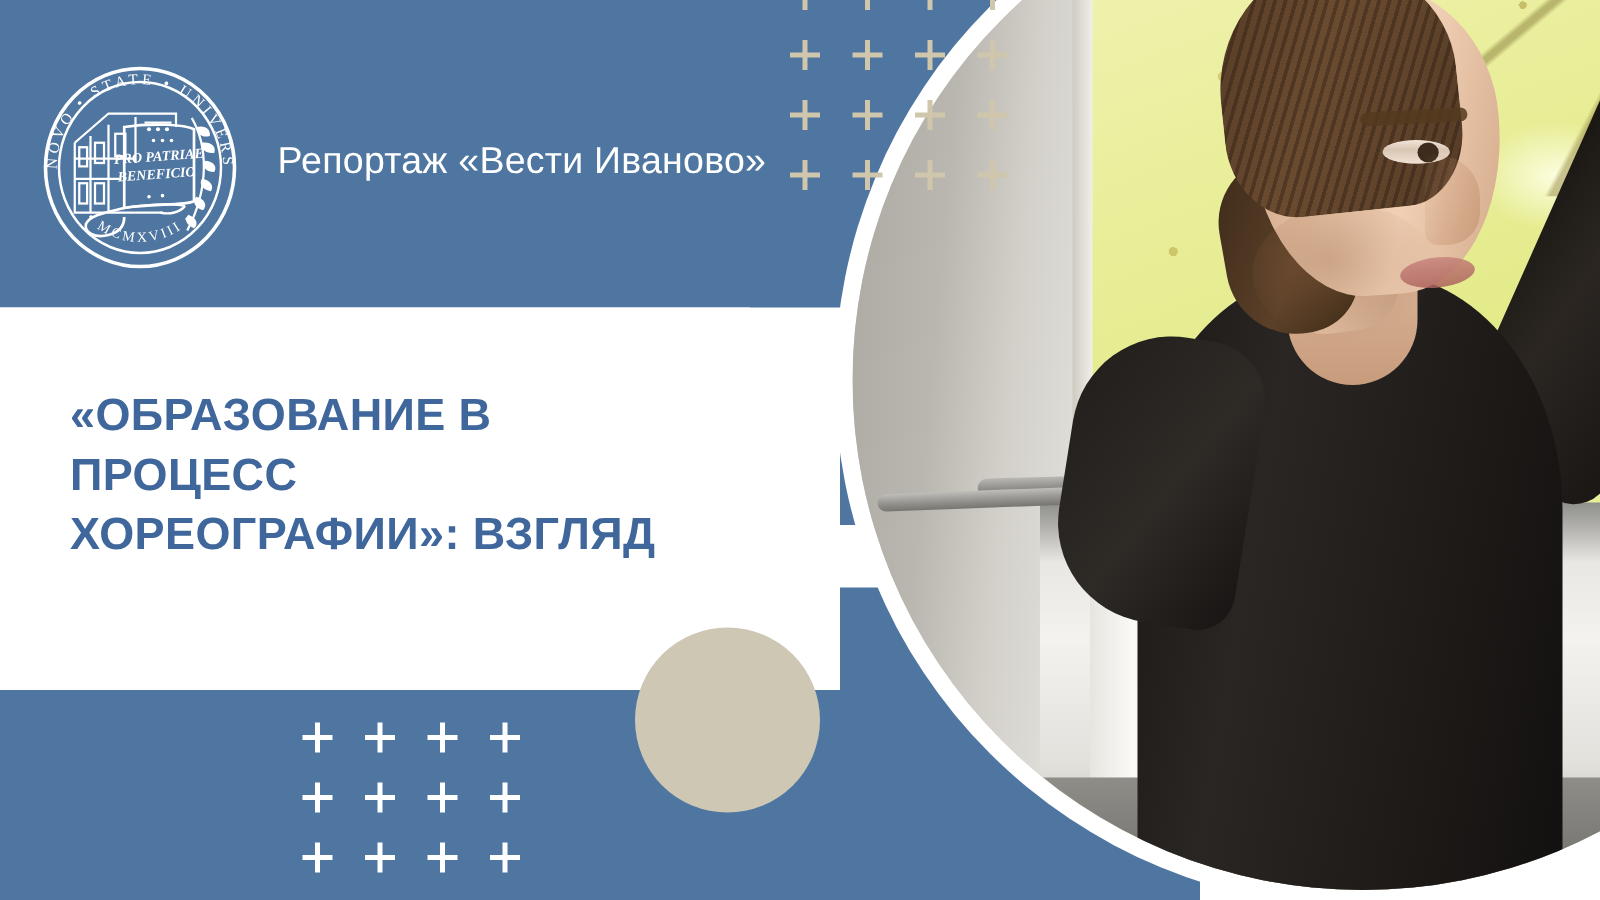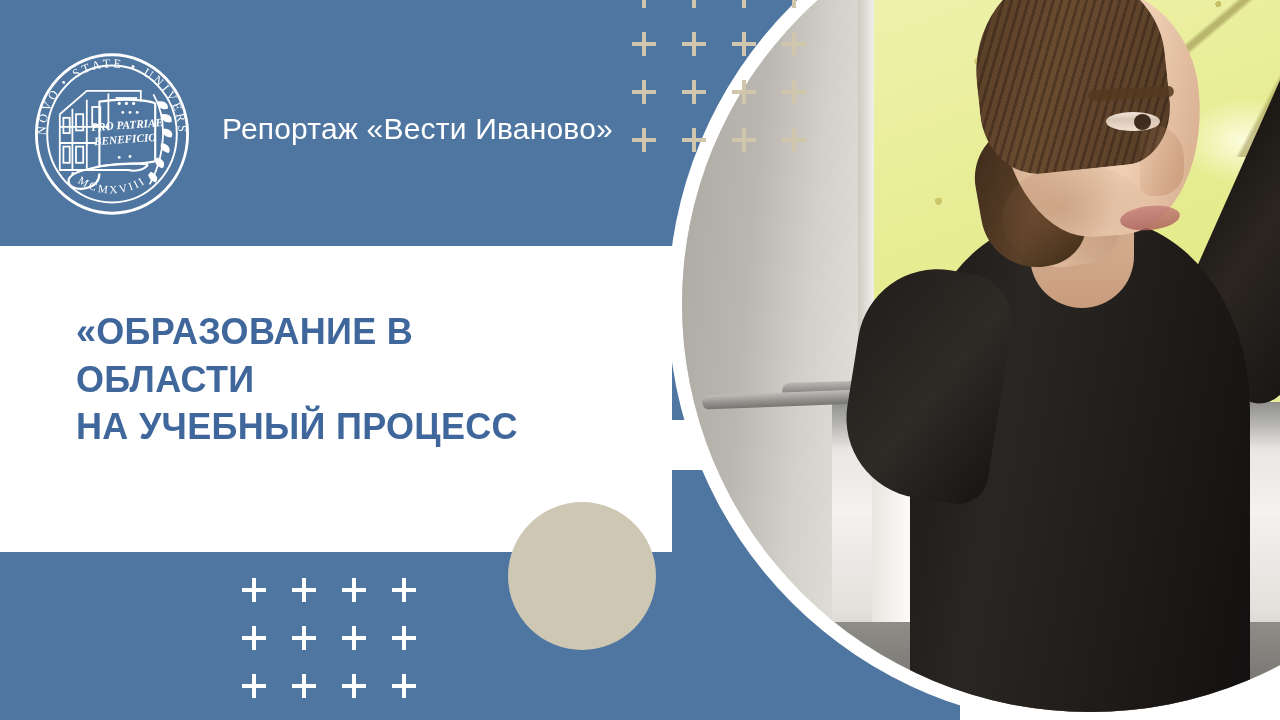--- a/index.html
+++ b/index.html
@@ -443,21 +443,21 @@
     font-size: 30px;
     font-weight: 400;
     letter-spacing: .2px;
     white-space: nowrap;
     font-family: "Liberation Sans", sans-serif;
   }
 
   
   .title {
     position: absolute;
-    left: 76px;
+    left: 56px;
     top: 308px;
     width: 580px;
     z-index: 7;
     color: #40679B;
     font-size: 36px;
     line-height: 1.32;
     font-weight: bold;
     letter-spacing: .3px;
     font-family: "Liberation Sans", sans-serif;
   }
@@ -618,17 +618,17 @@
         <path d="M150 126 C158 128 160 134 156 138 C149 136 146 131 150 126 Z" fill="#FFFFFF" stroke="none"></path>
         <path d="M143 142 C151 145 152 151 148 154 C141 151 139 146 143 142 Z" fill="#FFFFFF" stroke="none"></path>
       </g>
     </svg>
   </div>
 
   <div class="header-label">Репортаж «Вести Иваново»</div>
 
   <div class="title">
     <span class="tline">«ОБРАЗОВАНИЕ В</span>
-    <span class="tline">ОБЛАСТИ</span>
-    <span class="tline">НА УЧЕБНЫЙ ПРОЦЕСС</span>
+    <span class="tline">ПРОЦЕСС</span>
+    <span class="tline">ХОРЕОГРАФИИ»: ВЗГЛЯД</span>
   </div>
 
 </div>
 
 </body></html>

